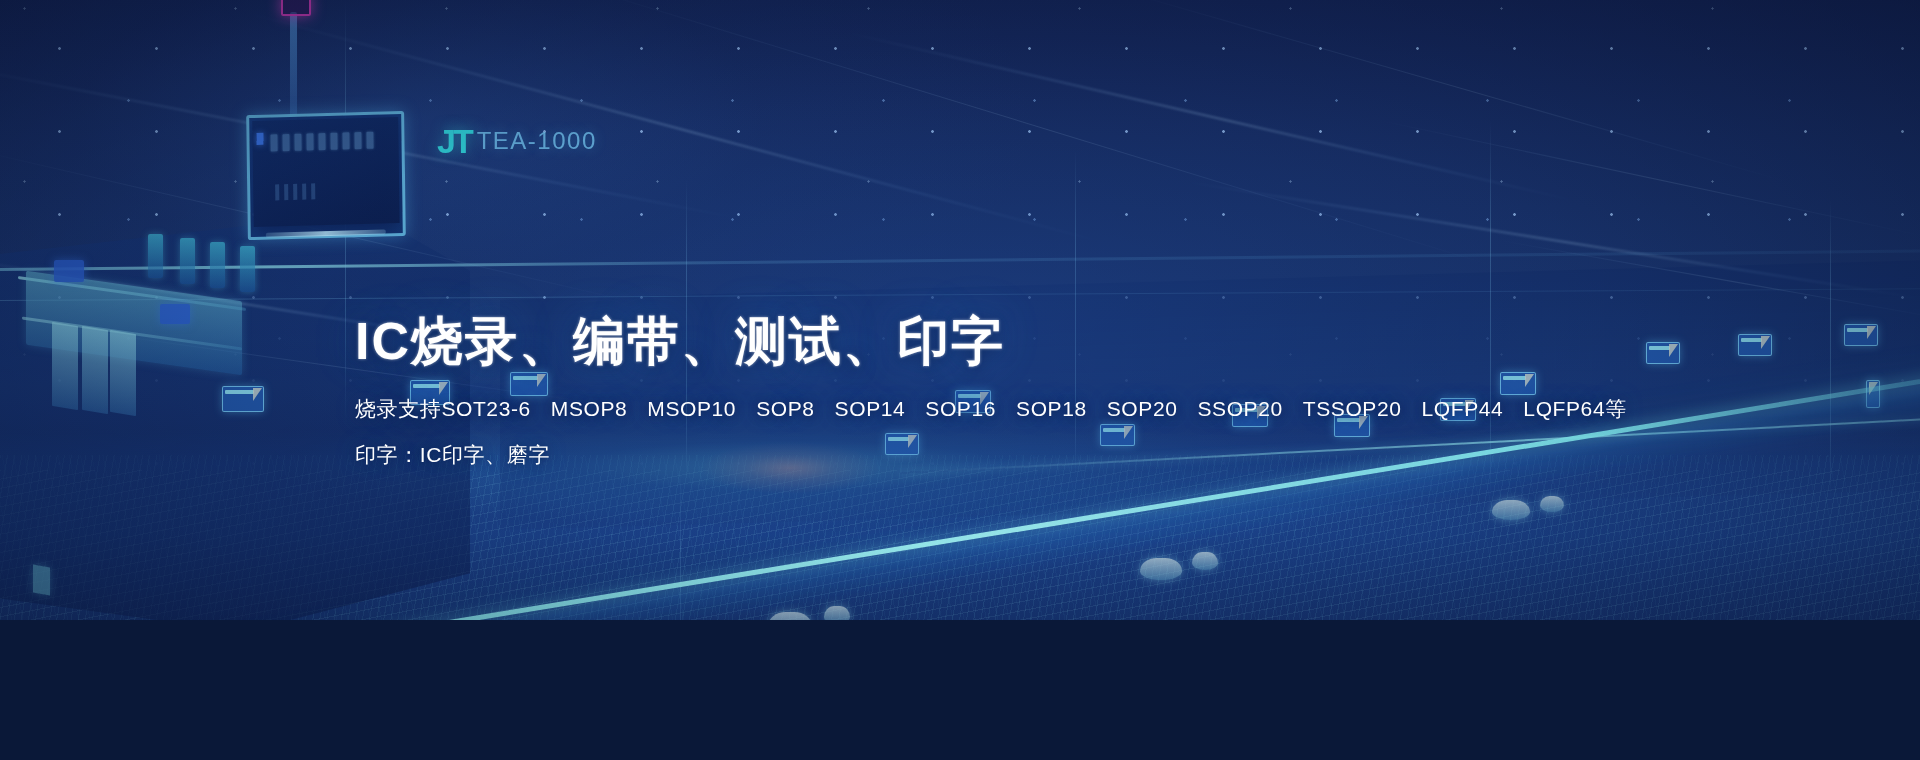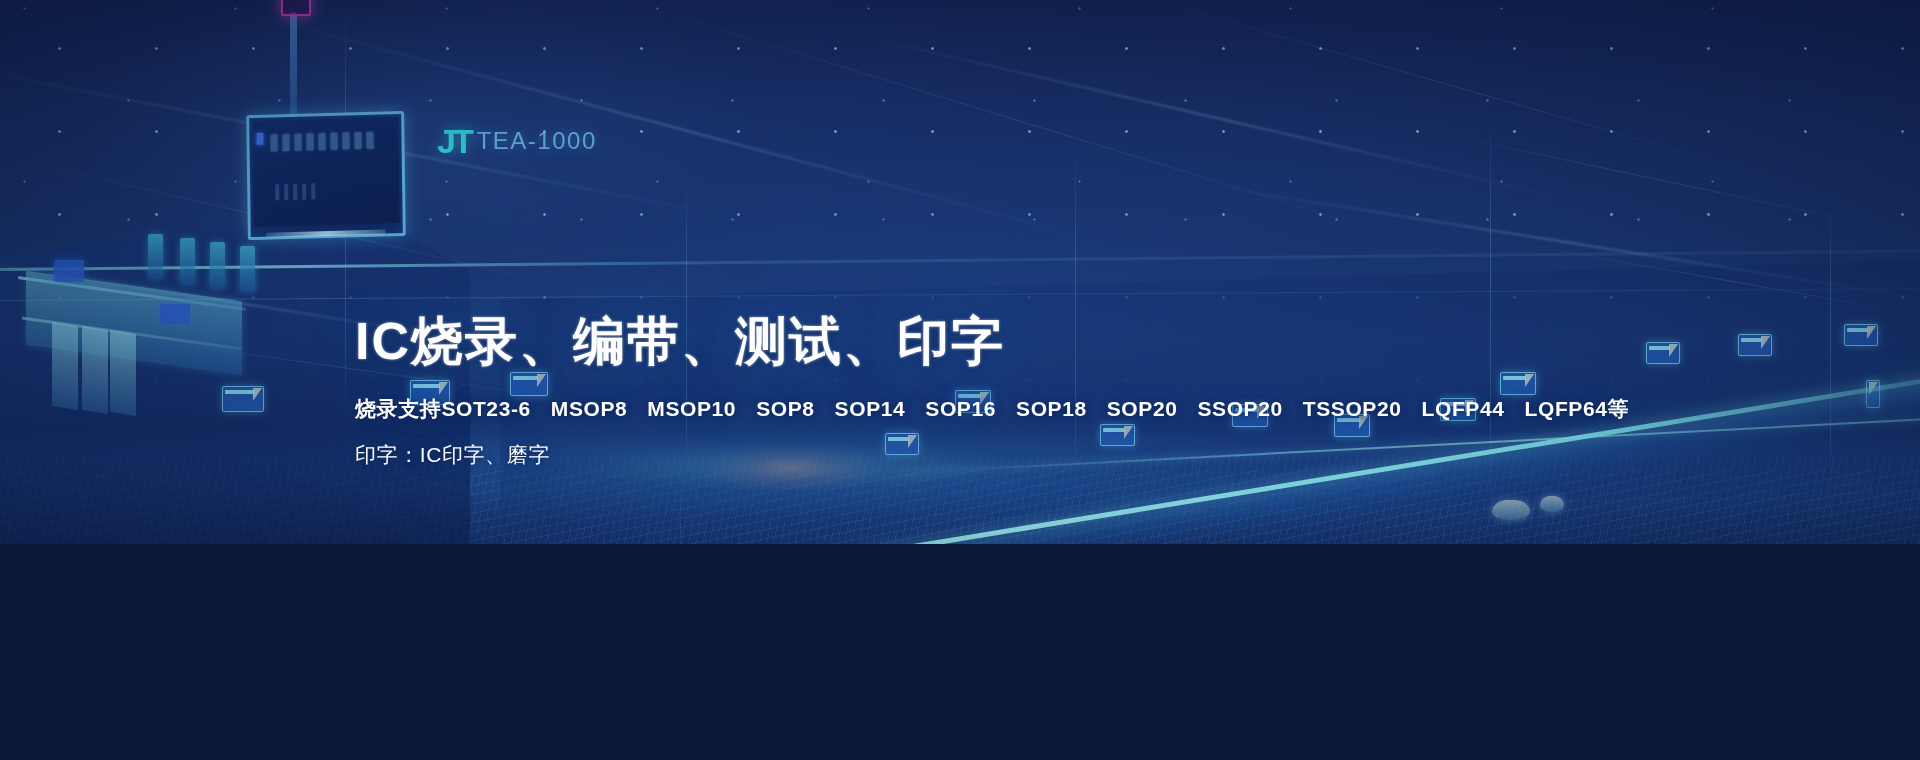--- a/index.html
+++ b/index.html
@@ -8,21 +8,21 @@
     padding: 0;
     background: #0a1838;
   }
   body {
     font-family: "Liberation Sans", "DejaVu Sans", sans-serif;
   }
 
   #banner {
     position: relative;
     width: 1920px;
-    height: 544px;
+    height: 620px;
     overflow: hidden;
     background: #142a5e;
   }
 
   
   .layer {
     position: absolute;
     inset: 0;
     pointer-events: none;
   }
@@ -495,21 +495,20 @@
       0 1px 8px rgba(8,24,70,0.90),
       0 0 22px rgba(40,110,200,0.45);
   }
   .subline:last-child { margin-bottom: 8px; }
 
   #pkg-row {
     display: flex;
     align-items: baseline;
     gap: 0;
     white-space: nowrap;
-    font-weight: bold;
   }
   .pkg-lead { margin-right: 20px; }
   .pkg {
     margin-right: 20px;
   }
   .pkg:last-child { margin-right: 0; }
 </style>
 </head>
 <body>
 

